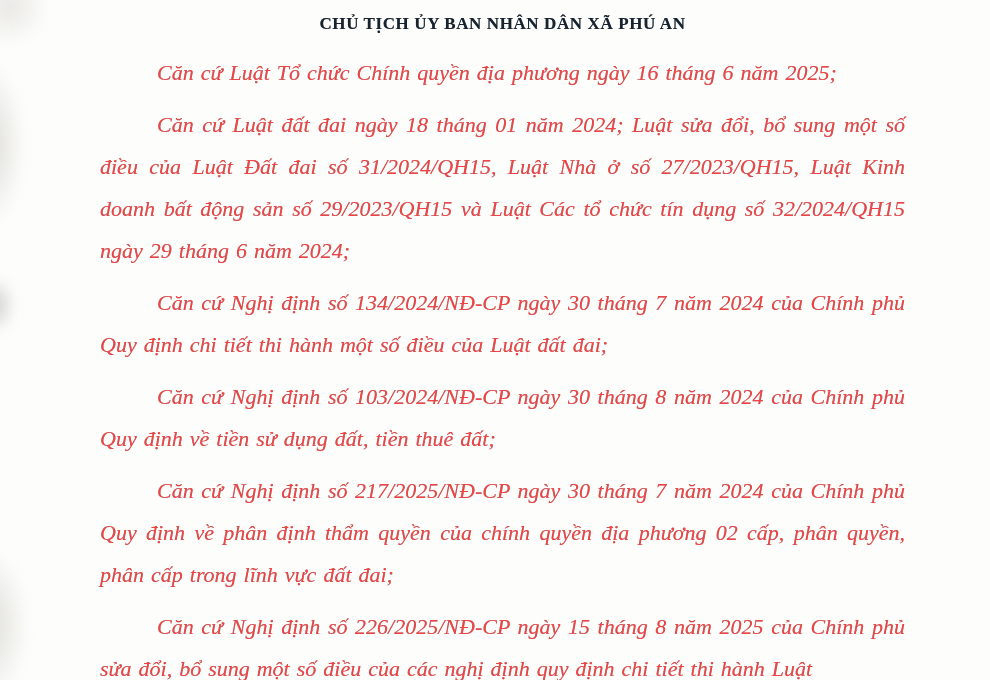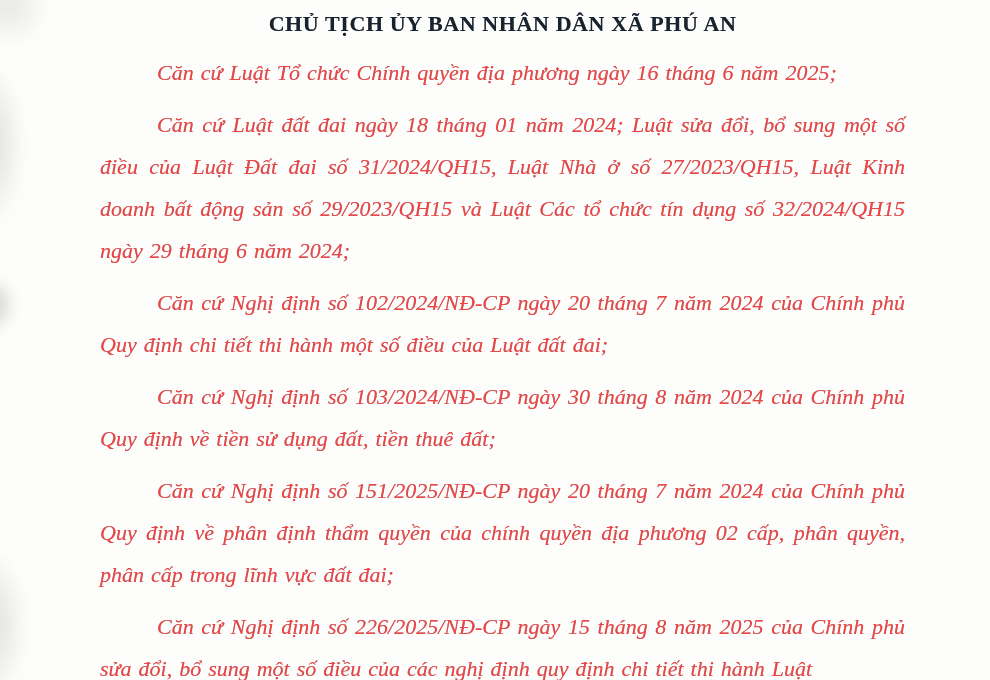--- a/index.html
+++ b/index.html
@@ -38,21 +38,21 @@
     background: radial-gradient(ellipse at 30% 30%, rgba(170,168,160,0.25), rgba(170,168,160,0) 70%);
   }
   .content {
     position: absolute;
     left: 100px;
     top: 10px;
     width: 805px;
   }
   .doc-title {
     margin: 0 0 14px 0;
-    font-size: 22px;
+    font-size: 17px;
     line-height: 28px;
     font-weight: bold;
     text-align: center;
     letter-spacing: 0.6px;
     color: #17232f;
     text-shadow: 0 0 0.6px rgba(23,35,47,0.55);
   }
   .doc-paragraph {
     margin: 0 0 10px 0;
     font-style: italic;
@@ -75,22 +75,22 @@
   <div class="smudge smudge-3"></div>
   <div class="smudge smudge-4"></div>
 
   <div class="content">
     <h1 class="doc-title">CHỦ TỊCH ỦY BAN NHÂN DÂN XÃ PHÚ AN</h1>
 
     <p class="doc-paragraph">Căn cứ Luật Tổ chức Chính quyền địa phương ngày 16 tháng 6 năm 2025;</p>
 
     <p class="doc-paragraph">Căn cứ Luật đất đai ngày 18 tháng 01 năm 2024; Luật sửa đổi, bổ sung một số điều của Luật Đất đai số 31/2024/QH15, Luật Nhà ở số 27/2023/QH15, Luật Kinh doanh bất động sản số 29/2023/QH15 và Luật Các tổ chức tín dụng số 32/2024/QH15 ngày 29 tháng 6 năm 2024;</p>
 
-    <p class="doc-paragraph">Căn cứ Nghị định số 102/2024/NĐ-CP ngày 20 tháng 7 năm 2024 của Chính phủ Quy định chi tiết thi hành một số điều của Luật đất đai;</p>
+    <p class="doc-paragraph">Căn cứ Nghị định số 134/2024/NĐ-CP ngày 30 tháng 7 năm 2024 của Chính phủ Quy định chi tiết thi hành một số điều của Luật đất đai;</p>
 
     <p class="doc-paragraph">Căn cứ Nghị định số 103/2024/NĐ-CP ngày 30 tháng 8 năm 2024 của Chính phủ Quy định về tiền sử dụng đất, tiền thuê đất;</p>
 
-    <p class="doc-paragraph">Căn cứ Nghị định số 151/2025/NĐ-CP ngày 20 tháng 7 năm 2024 của Chính phủ Quy định về phân định thẩm quyền của chính quyền địa phương 02 cấp, phân quyền, phân cấp trong lĩnh vực đất đai;</p>
+    <p class="doc-paragraph">Căn cứ Nghị định số 217/2025/NĐ-CP ngày 30 tháng 7 năm 2024 của Chính phủ Quy định về phân định thẩm quyền của chính quyền địa phương 02 cấp, phân quyền, phân cấp trong lĩnh vực đất đai;</p>
 
     <p class="doc-paragraph">Căn cứ Nghị định số 226/2025/NĐ-CP ngày 15 tháng 8 năm 2025 của Chính phủ sửa đổi, bổ sung một số điều của các nghị định quy định chi tiết thi hành Luật</p>
   </div>
 
 </div>
 
 </body></html>

